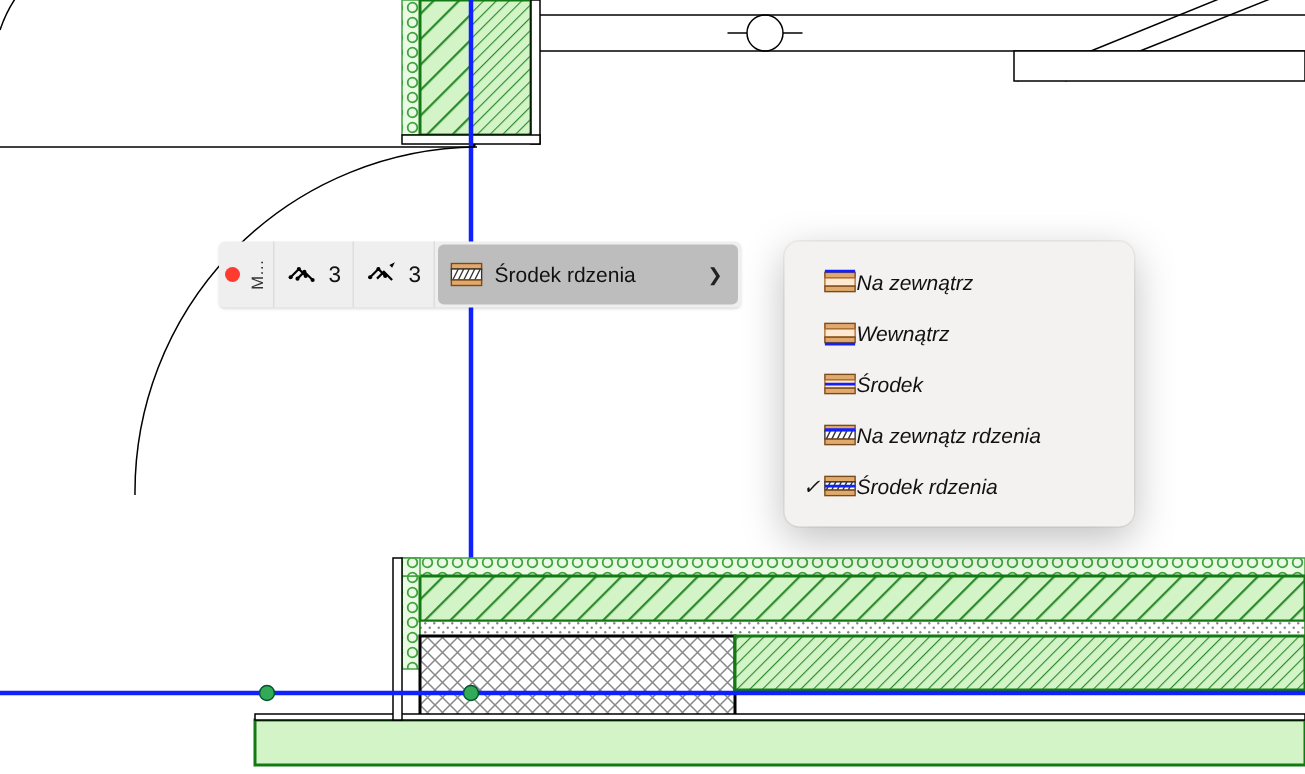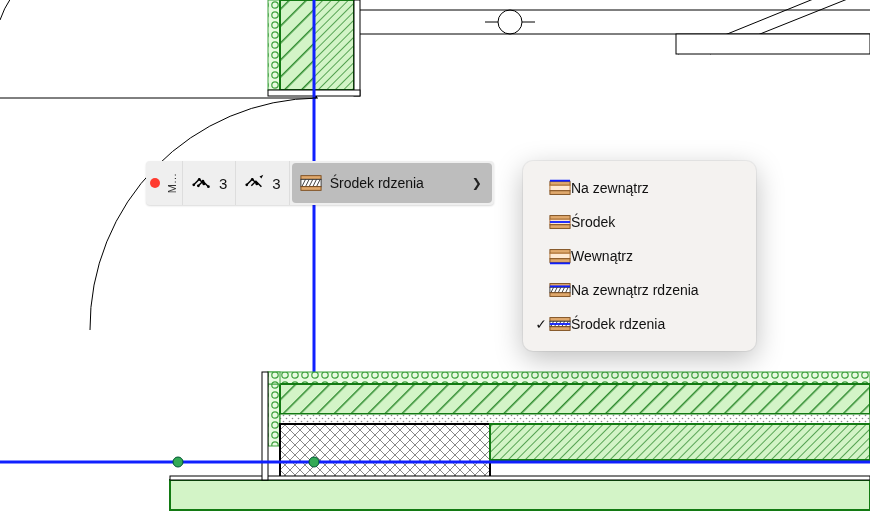--- a/index.html
+++ b/index.html
@@ -69,20 +69,21 @@
     padding: 10px 4px;
   }
   .menu-item {
     display: flex;
     align-items: center;
     gap: 0;
     padding: 6px 12px 6px 6px;
     font-size: 14px;
     color: #111;
     border-radius: 6px;
+    font-style: italic;
   }
   .menu-item .check {
     width: 16px; text-align: center; font-size: 14px; color: #111;
   }
   .menu-item .mi-icon { width: 22px; height: 22px; flex: 0 0 22px; }
   .menu-item span.lbl { flex: 1; }
 </style>
 </head>
 <body>
 
@@ -216,44 +217,44 @@
         <line x1="1" y1="4" x2="23" y2="4" stroke="#1020ff" stroke-width="2"></line>
       </svg>
       <span class="lbl">Na zewnątrz</span>
     </div>
     <div class="menu-item">
       <span class="check"></span>
       <svg class="mi-icon" viewBox="0 0 24 24">
         <rect x="1" y="5" width="22" height="4" fill="#e0a96d" stroke="#7a4a1a"></rect>
         <rect x="1" y="9" width="22" height="6" fill="#ffe9d2" stroke="#b07030"></rect>
         <rect x="1" y="15" width="22" height="4" fill="#e0a96d" stroke="#7a4a1a"></rect>
+        <line x1="1" y1="20" x2="23" y2="20" stroke="#1020ff" stroke-width="2"></line>
+      </svg>
+      <span class="lbl">Wewnątrz</span>
+    </div>
+    <div class="menu-item">
+      <span class="check"></span>
+      <svg class="mi-icon" viewBox="0 0 24 24">
+        <rect x="1" y="5" width="22" height="4" fill="#e0a96d" stroke="#7a4a1a"></rect>
+        <rect x="1" y="9" width="22" height="6" fill="#ffe9d2" stroke="#b07030"></rect>
+        <rect x="1" y="15" width="22" height="4" fill="#e0a96d" stroke="#7a4a1a"></rect>
         <line x1="1" y1="12" x2="23" y2="12" stroke="#1020ff" stroke-width="2"></line>
       </svg>
       <span class="lbl">Środek</span>
-    </div>
-    <div class="menu-item">
-      <span class="check"></span>
-      <svg class="mi-icon" viewBox="0 0 24 24">
-        <rect x="1" y="5" width="22" height="4" fill="#e0a96d" stroke="#7a4a1a"></rect>
-        <rect x="1" y="9" width="22" height="6" fill="#ffe9d2" stroke="#b07030"></rect>
-        <rect x="1" y="15" width="22" height="4" fill="#e0a96d" stroke="#7a4a1a"></rect>
-        <line x1="1" y1="20" x2="23" y2="20" stroke="#1020ff" stroke-width="2"></line>
-      </svg>
-      <span class="lbl">Wewnątrz</span>
     </div>
     <div class="menu-item">
       <span class="check"></span>
       <svg class="mi-icon" viewBox="0 0 24 24">
         <rect x="1" y="5" width="22" height="4" fill="#e0a96d" stroke="#7a4a1a"></rect>
         <rect x="1" y="9" width="22" height="6" fill="#fff" stroke="#333"></rect>
         <path d="M2 15 L5 9 M6 15 L9 9 M10 15 L13 9 M14 15 L17 9 M18 15 L21 9" stroke="#333"></path>
         <rect x="1" y="15" width="22" height="4" fill="#e0a96d" stroke="#7a4a1a"></rect>
         <line x1="1" y1="8" x2="23" y2="8" stroke="#1020ff" stroke-width="2"></line>
       </svg>
-      <span class="lbl">Na zewnątrz rdzenia</span>
+      <span class="lbl">Na zewnątz rdzenia</span>
     </div>
     <div class="menu-item">
       <span class="check">✓</span>
       <svg class="mi-icon" viewBox="0 0 24 24">
         <rect x="1" y="5" width="22" height="4" fill="#e0a96d" stroke="#7a4a1a"></rect>
         <rect x="1" y="9" width="22" height="6" fill="#fff" stroke="#333"></rect>
         <path d="M2 15 L5 9 M6 15 L9 9 M10 15 L13 9 M14 15 L17 9 M18 15 L21 9" stroke="#333"></path>
         <rect x="1" y="15" width="22" height="4" fill="#e0a96d" stroke="#7a4a1a"></rect>
         <line x1="1" y1="12" x2="23" y2="12" stroke="#1020ff" stroke-width="2"></line>
       </svg>

